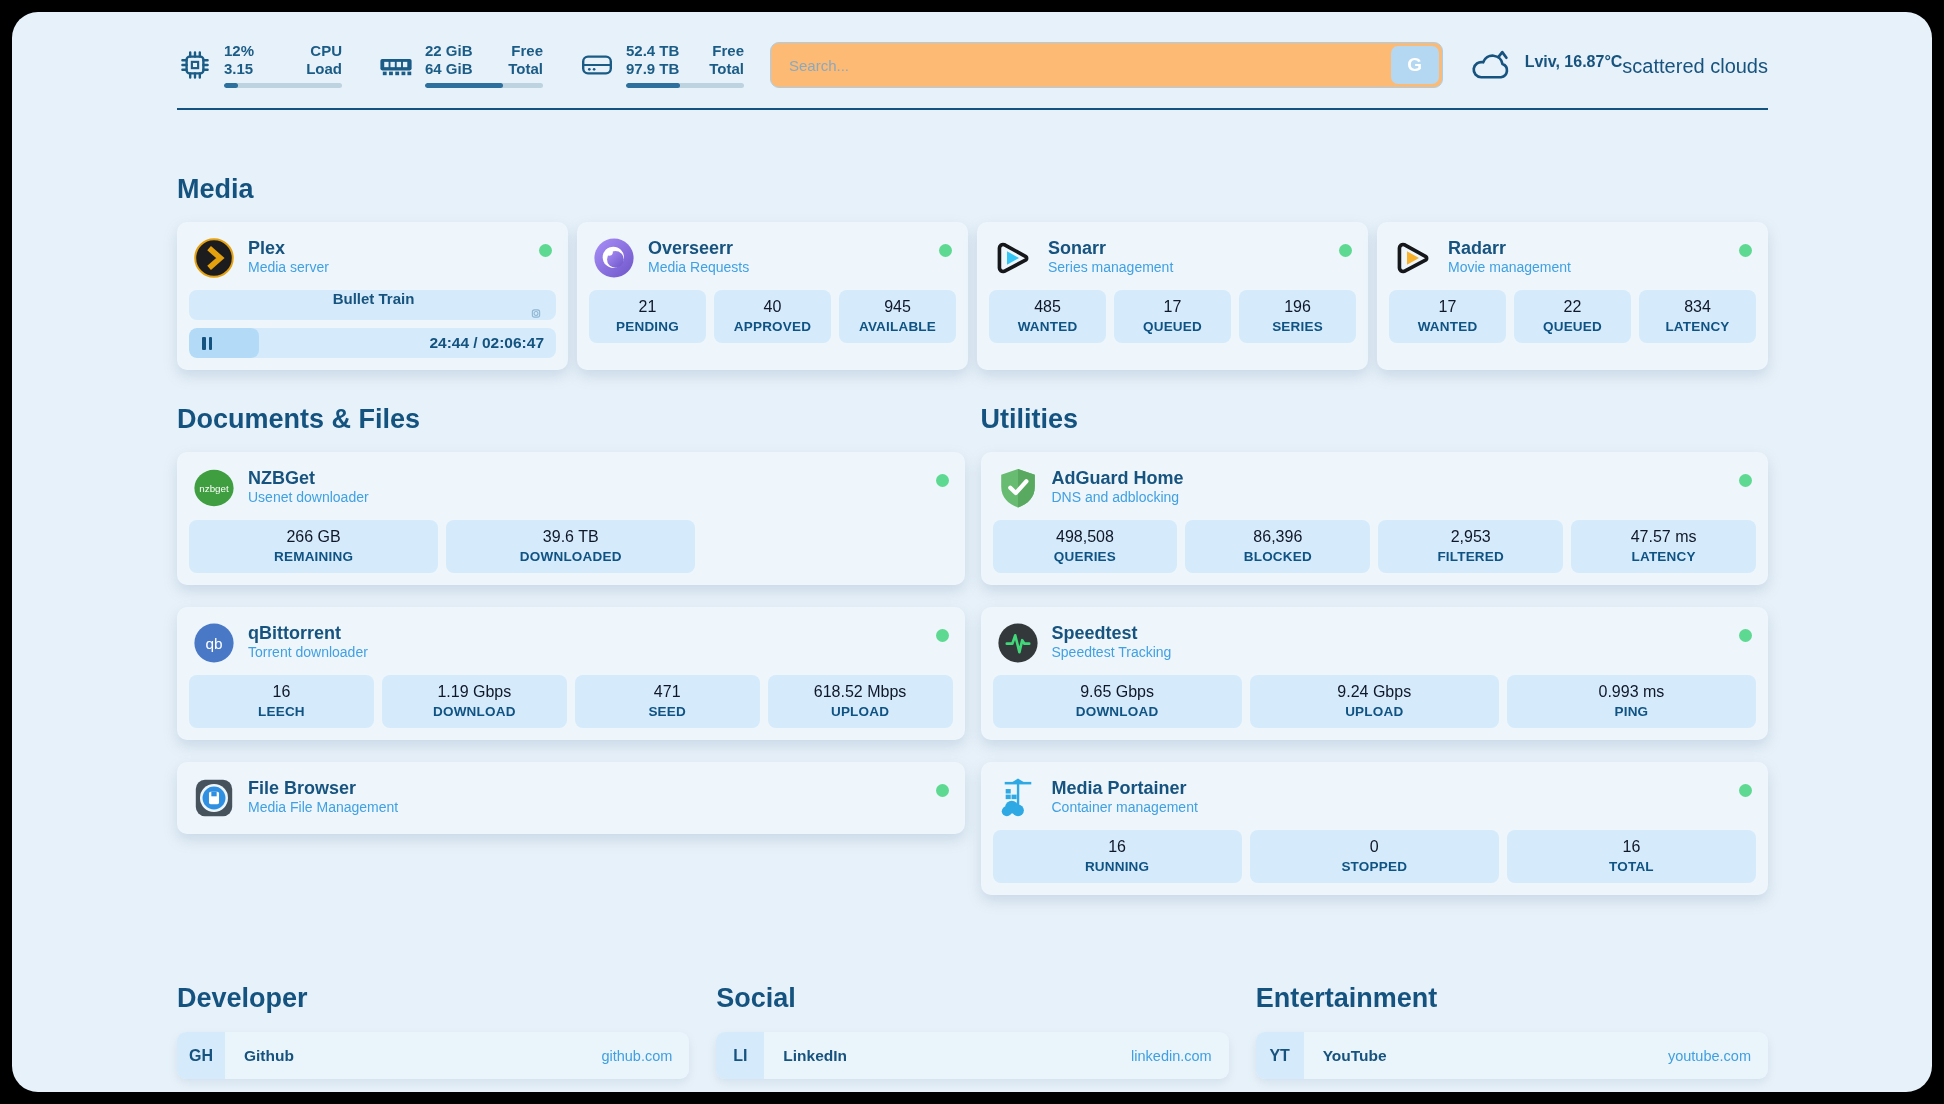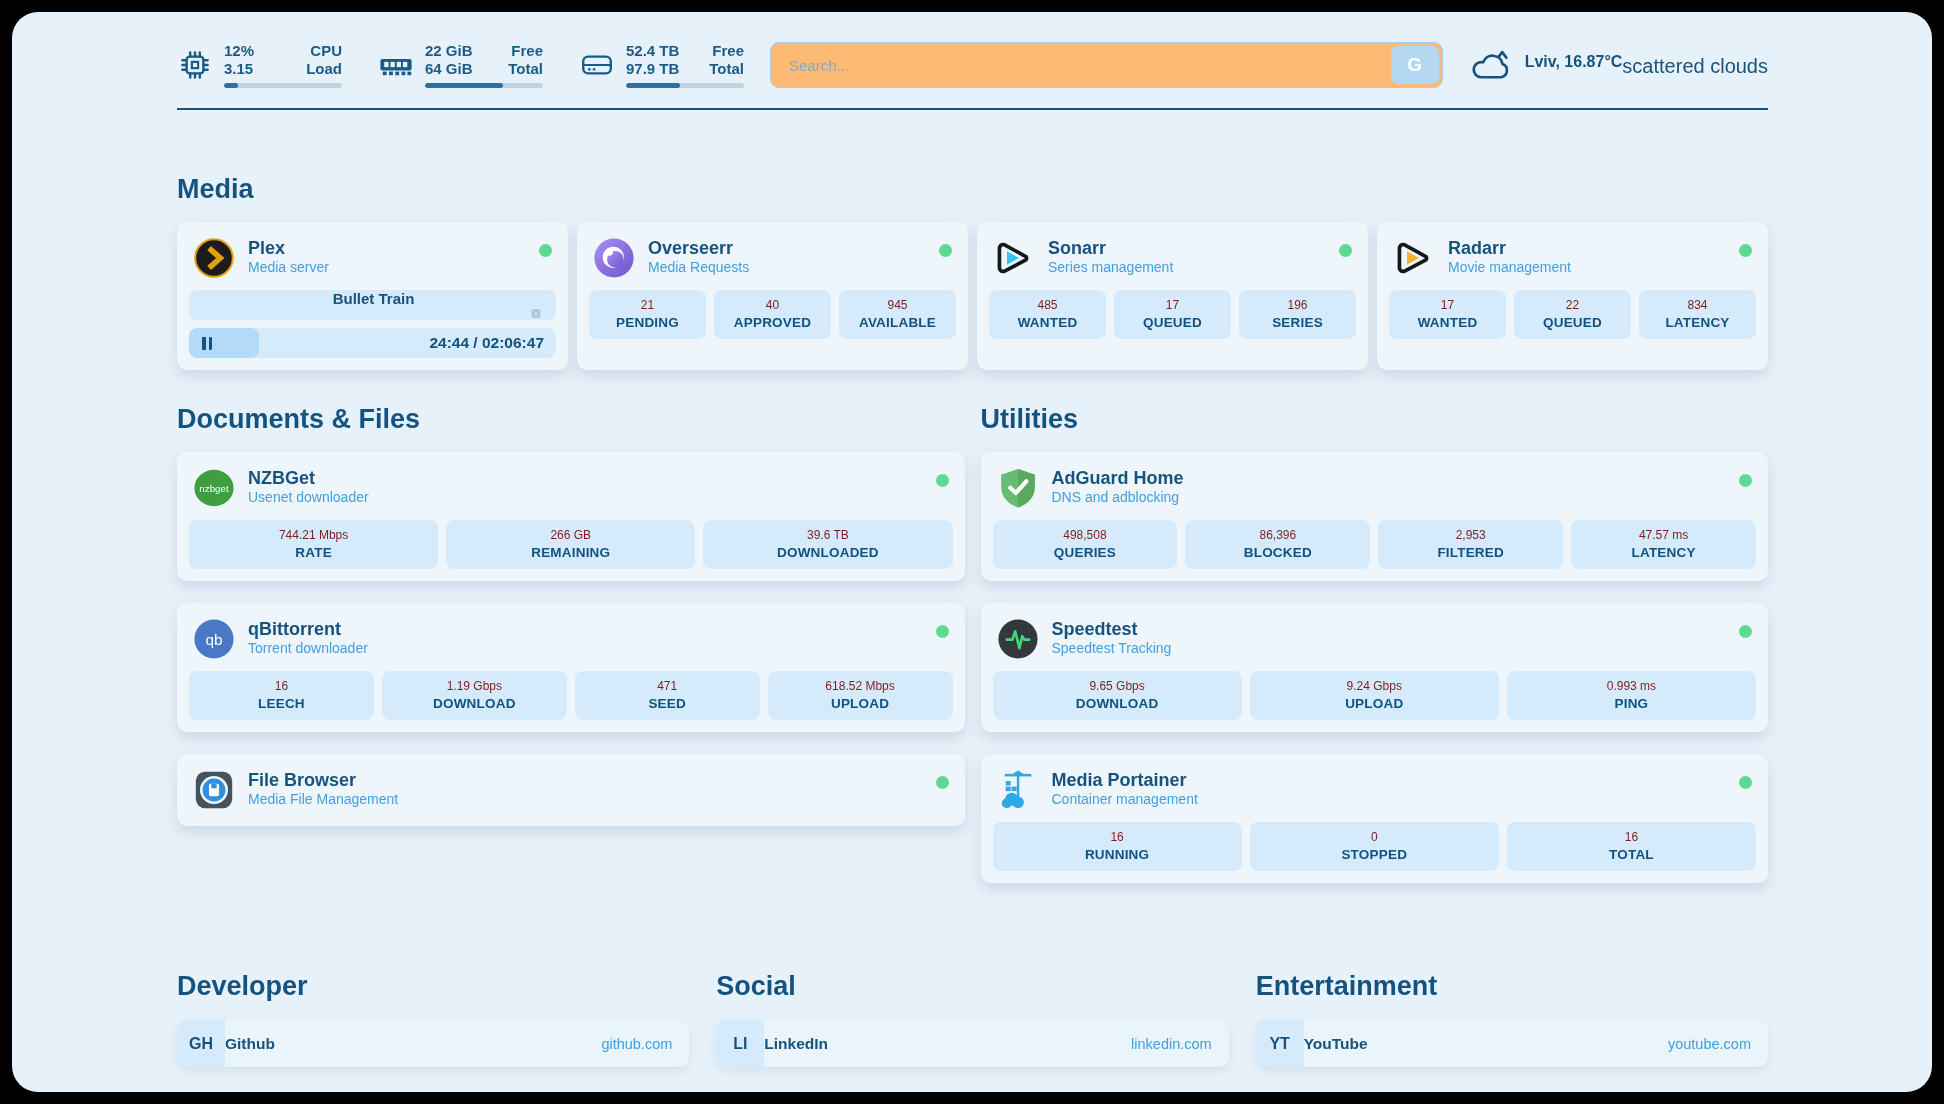--- a/index.html
+++ b/index.html
@@ -47,21 +47,21 @@
   .app-icon { width:42px; height:42px; flex:0 0 auto; }
   .app-titles { display:flex; flex-direction:column; padding-top:1px; }
   .app-name { font-size:18px; font-weight:700; color:#17537f; cursor:pointer; }
   .app-sub { font-size:14px; color:#41a0e2; margin-top:0; }
   .status-dot { width:13px; height:13px; border-radius:50%; background:#5ed992; margin-left:auto; margin-top:7px; }
 
   .tiles { display:grid; gap:8px; }
   .tiles-3 { grid-template-columns:repeat(3,1fr); }
   .tiles-4 { grid-template-columns:repeat(4,1fr); }
   .tile { background:#d5eafa; border-radius:8px; text-align:center; padding:8px 4px 9px 4px; }
-  .tile-value { font-size:12px; color:#7f1d1d; }
+  .tile-value { font-size:16px; color:#0f172a; }
   .tile-label { font-size:13.5px; font-weight:700; color:#0f5384; margin-top:3px; letter-spacing:.2px; }
 
   
   .player-row { background:#d5eafa; border-radius:8px; height:30px; display:flex; align-items:center;
                 padding:0 10px 0 12px; font-size:15px; font-weight:600; color:#17537f;flex-direction:column; }
   .gear { width:20px; height:20px; margin-left:auto; cursor:pointer; }
   .progress-row { margin-top:8px; position:relative; background:#d5eafa; border-radius:8px; height:30px;
                   display:flex; align-items:center; overflow:hidden;text-align:center; }
   .progress-fill { position:absolute; left:0; top:0; bottom:0; background:#b3dbf8; border-radius:8px; }
   .pause { position:relative; margin-left:13px; display:flex; gap:3px; cursor:pointer; }
@@ -72,21 +72,21 @@
   .col .section-title { margin-bottom:17px; }
   .col .card { margin-bottom:22px; }
 
   
   .bookmarks { display:grid; grid-template-columns:repeat(3,1fr); column-gap:27px; margin-top:66px; }
   .bm-title { margin-bottom:18px; }
   .bm-item { display:flex; align-items:center; height:47px; background:#eaf4fb; border-radius:9px;
              margin-bottom:13px; overflow:hidden; box-shadow:0 4px 9px rgba(96,134,170,.14); cursor:pointer; }
   .bm-tag { width:48px; height:100%; background:#d5eafa; display:flex; align-items:center; justify-content:center;
             font-weight:700; font-size:16px; color:#17537f; flex:0 0 auto; }
-  .bm-name { font-size:15.5px; font-weight:600; color:#17537f; }
+  .bm-name { margin-left:19px; font-size:15.5px; font-weight:600; color:#17537f; }
   .bm-url { margin-left:auto; margin-right:17px; font-size:14.5px; color:#3f9fe0; }
 </style>
 </head>
 <body>
 
 <div class="screen">
 <div class="content">
 
   <div class="topbar">
     <div class="stats">
@@ -319,24 +319,20 @@
             <text x="15" y="17.6" font-size="7" fill="#ffffff" text-anchor="middle" font-family="Liberation Sans, sans-serif">nzbget</text>
           </svg>
           <div class="app-titles">
             <div class="app-name">NZBGet</div>
             <div class="app-sub">Usenet downloader</div>
           </div>
           <span class="status-dot"></span>
         </div>
         <div class="tiles tiles-3">
           <div class="tile">
-            <div class="tile-value">744.21 Mbps</div>
-                <div class="tile-label">RATE</div>
-              </div>
-          <div class="tile">
             <div class="tile-value">266 GB</div>
                 <div class="tile-label">REMAINING</div>
               </div>
           <div class="tile">
             <div class="tile-value">39.6 TB</div>
                 <div class="tile-label">DOWNLOADED</div>
               </div>
         </div>
       </div>
 

